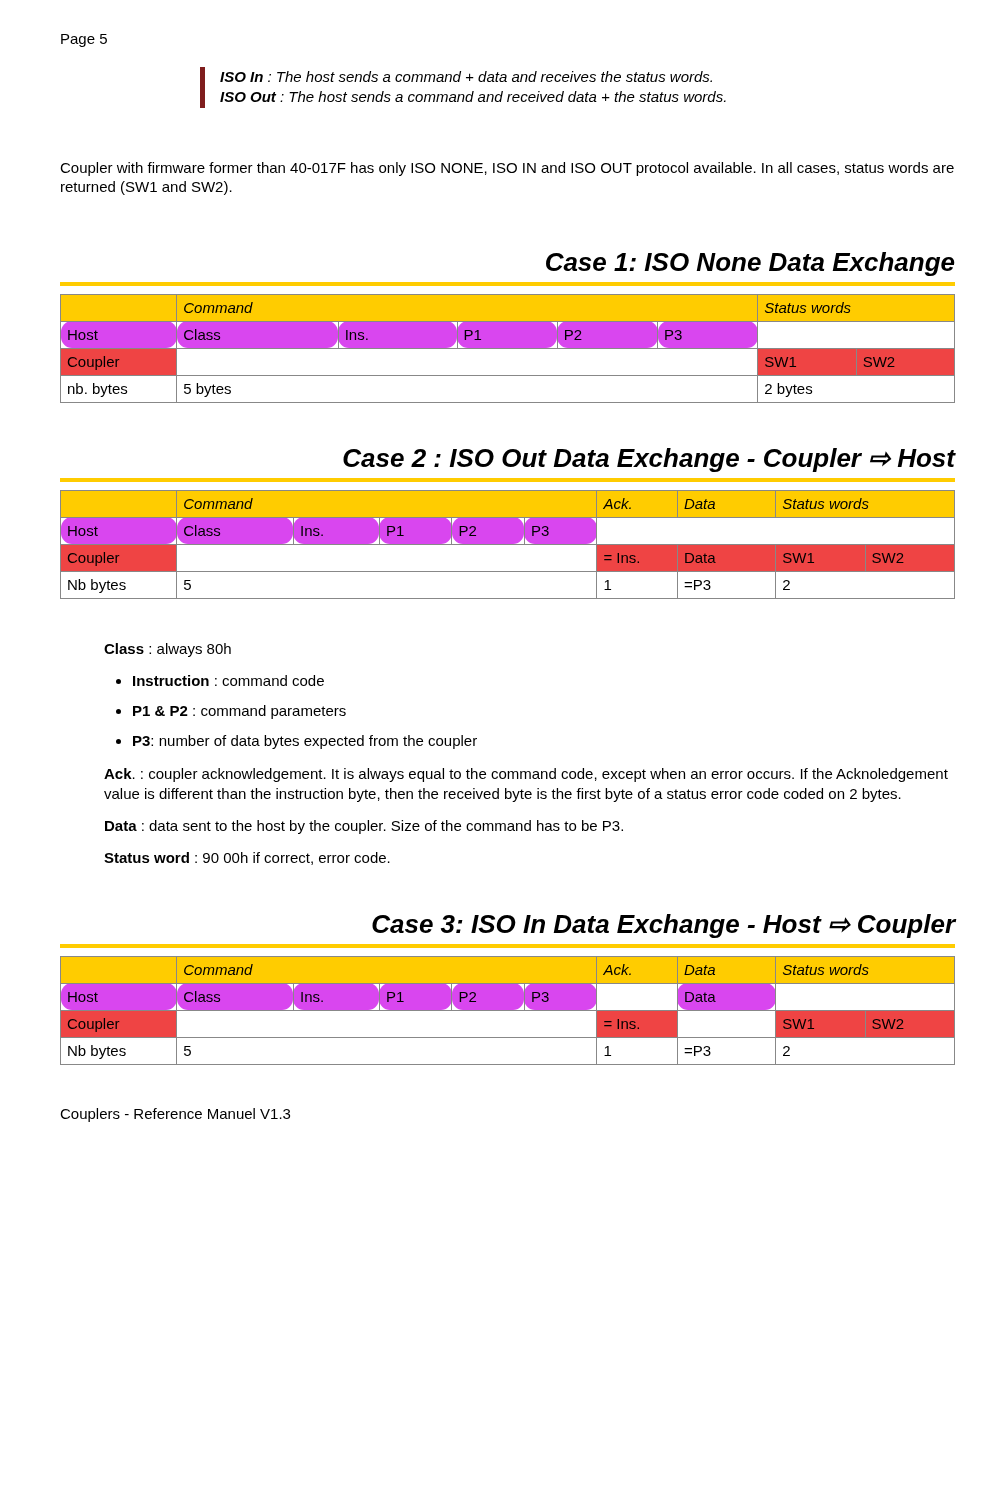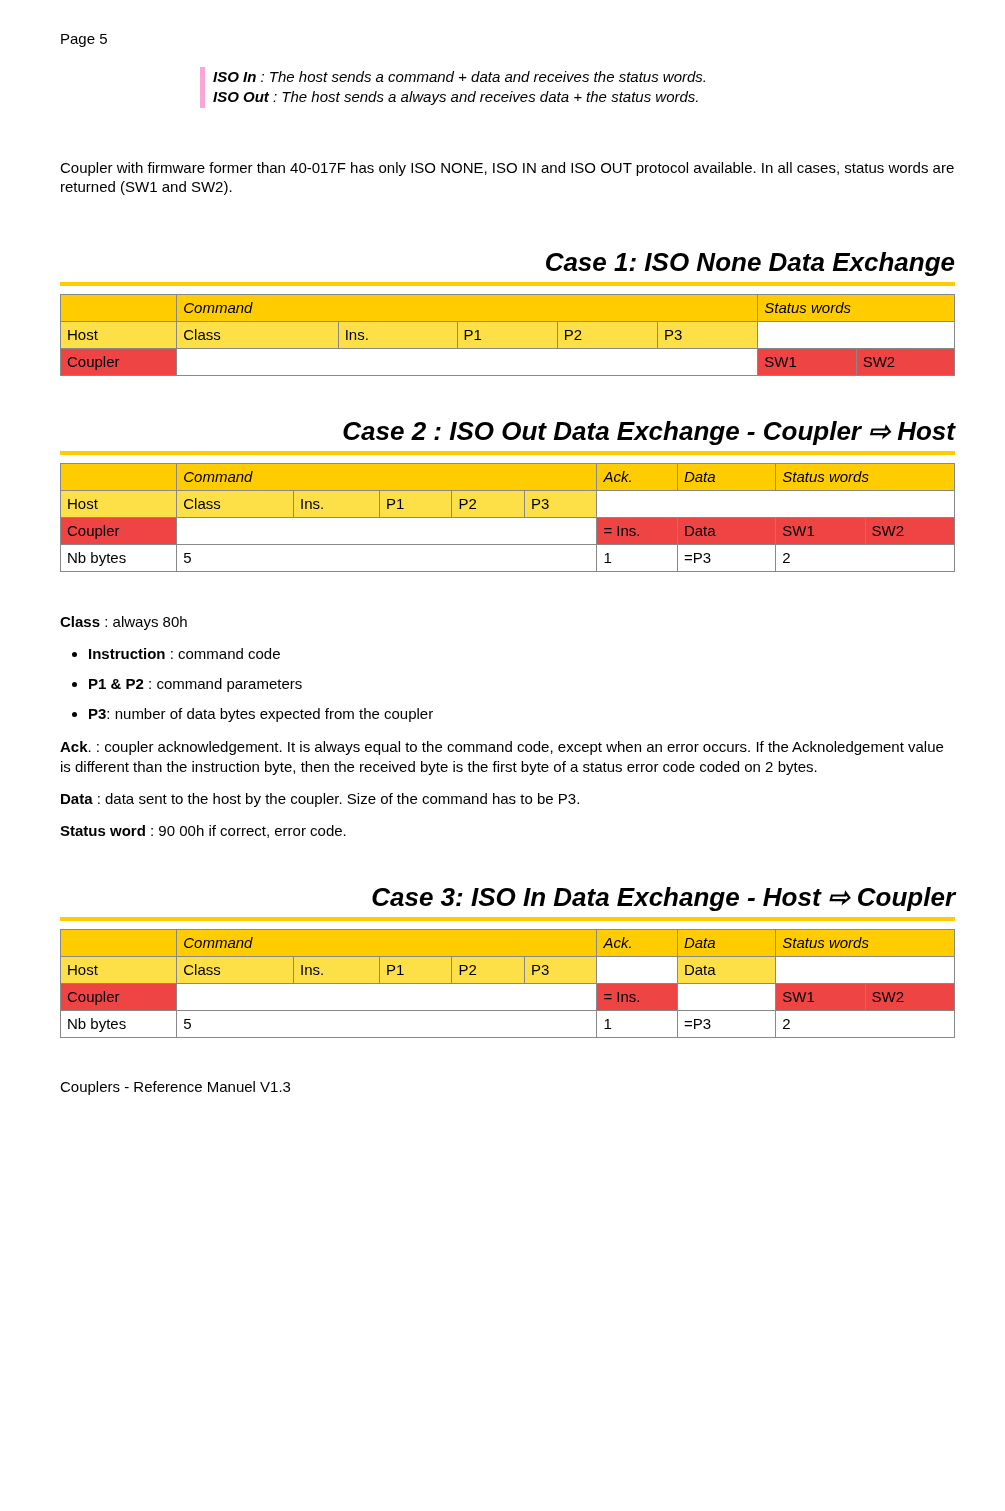--- a/index.html
+++ b/index.html
@@ -11,22 +11,22 @@
     width: 1005px;
     box-sizing: border-box;
   }
   .page-number {
     font-size: 15px;
     margin-bottom: 20px;
   }
   .note-block {
     margin-left: 140px;
     margin-bottom: 50px;
-    border-left: 5px solid #f9a8d4;
-    padding-left: 8px;
+    border-left: 5px solid #7f1d1d;
+    padding-left: 15px;
     font-style: italic;
     line-height: 1.35;
   }
   .note-block .term { font-weight: bold; }
   .para {
     margin-bottom: 50px;
     line-height: 1.3;
   }
   h2.section {
     font-size: 26px;
@@ -52,39 +52,39 @@
     font-weight: normal;
     font-size: 15px;
     height: 20px;
   }
   .hdr-yellow {
     background: #ffcc00;
     font-weight: bold;
     font-style: italic;
     text-align: left;
   }
-  .cell-purple { background: #fde047; }
+  .cell-purple { background: #d946ef; border-radius: 11px; }
   .cell-green  { background: #ef4444; }
-  .defs { margin-bottom: 40px; line-height: 1.35; }
+  .defs { margin-bottom: 40px; line-height: 1.35; margin-left: 44px; }
   .defs p { margin: 0 0 12px 0; }
   .defs ul { margin: 0 0 12px 28px; padding: 0; }
   .defs ul li { margin-bottom: 10px; }
   .footer { font-size: 15px; margin-top: 40px; }
 </style>
 </head>
 <body>
 
 <div class="page-number">Page 5</div>
 
 <div class="note-block">
   <div>
     <span class="term">ISO In</span><span> : The host sends a command + data and receives the status words.</span>
   </div>
   <div>
-    <span class="term">ISO Out</span><span> : The host sends a always and receives data + the status words.</span>
+    <span class="term">ISO Out</span><span> : The host sends a command and received data + the status words.</span>
   </div>
 </div>
 
 <div class="para">Coupler with firmware former than 40-017F has only ISO NONE, ISO IN and ISO OUT protocol available. In all cases, status words are returned (SW1 and SW2).</div>
 
 <h2 class="section">Case 1: ISO None Data Exchange</h2>
 <hr class="section-rule">
 <table class="data-exchange">
   <tbody>
       <tr>
@@ -99,20 +99,25 @@
     <td class="cell-purple">P1</td>
     <td class="cell-purple">P2</td>
     <td class="cell-purple">P3</td>
     <td colspan="2"></td>
   </tr>
   <tr>
     <td class="cell-green">Coupler</td>
     <td colspan="5"></td>
     <td class="cell-green">SW1</td>
     <td class="cell-green">SW2</td>
+  </tr>
+  <tr>
+    <td>nb. bytes</td>
+    <td colspan="5">5 bytes</td>
+    <td colspan="2">2 bytes</td>
   </tr>
 </tbody>
   </table>
 
 <h2 class="section">Case 2 : ISO Out Data Exchange - Coupler ⇨ Host</h2>
 <hr class="section-rule">
 <table class="data-exchange">
   <tbody>
       <tr>
     <td class="hdr-yellow" style="width:13%"></td>

